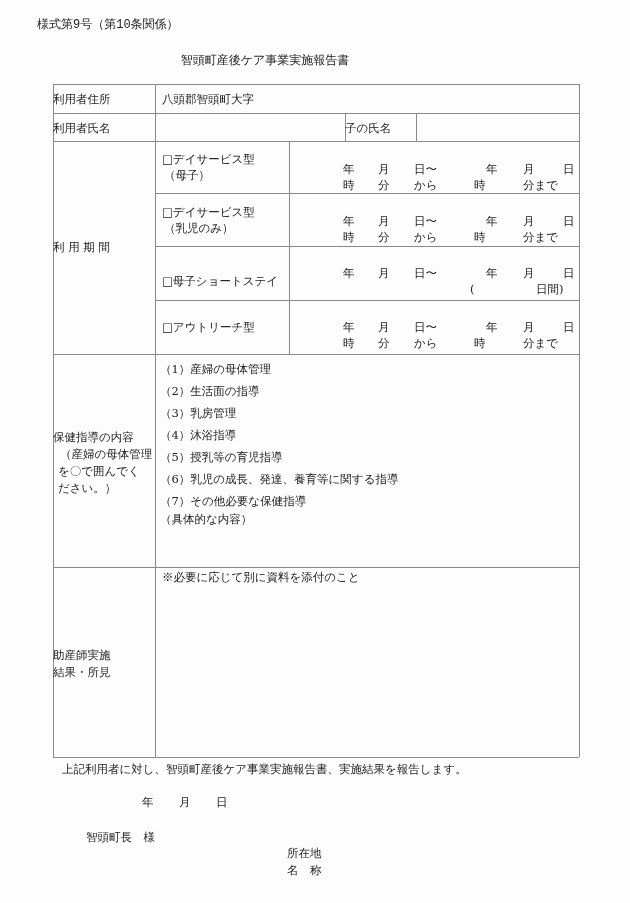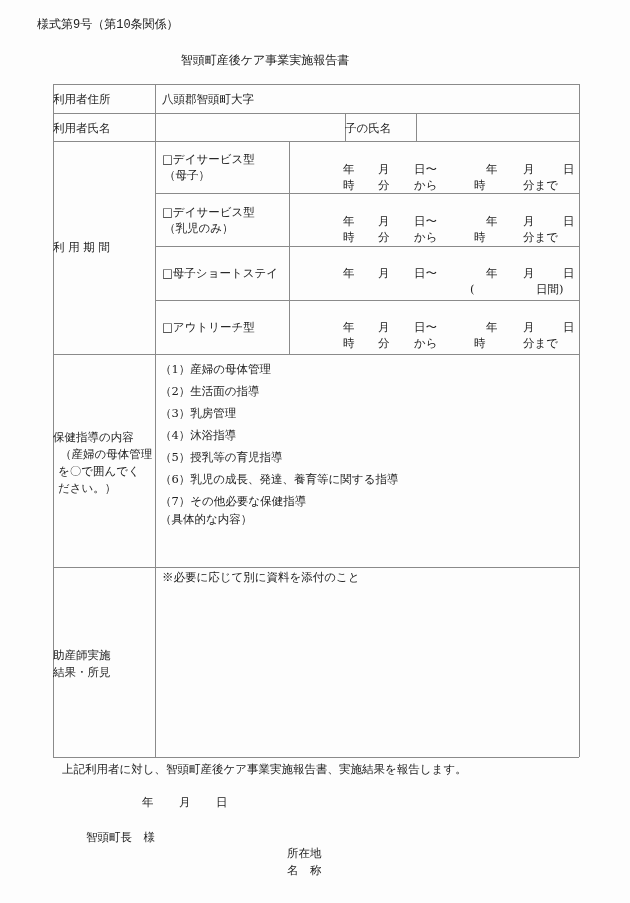--- a/index.html
+++ b/index.html
@@ -72,21 +72,21 @@
   <span class="abs" style="left:523px;top:214px;">月</span>
   <span class="abs" style="left:563px;top:214px;">日</span>
   <span class="abs" style="left:343px;top:230px;">時</span>
   <span class="abs" style="left:378px;top:230px;">分</span>
   <span class="abs" style="left:414px;top:230px;">から</span>
   <span class="abs" style="left:474px;top:230px;">時</span>
   <span class="abs" style="left:523px;top:230px;">分まで</span>
 </div>
 
 <div>
-  <div class="abs" style="left:162px;top:266px;">□母子ショートステイ</div>
+  <div class="abs" style="left:162px;top:274px;">□母子ショートステイ</div>
   <span class="abs" style="left:343px;top:266px;">年</span>
   <span class="abs" style="left:378px;top:266px;">月</span>
   <span class="abs" style="left:414px;top:266px;">日〜</span>
   <span class="abs" style="left:486px;top:266px;">年</span>
   <span class="abs" style="left:523px;top:266px;">月</span>
   <span class="abs" style="left:563px;top:266px;">日</span>
   <span class="abs" style="left:470px;top:282px;">(</span>
   <span class="abs" style="left:536px;top:282px;">日間)</span>
 </div>
 

